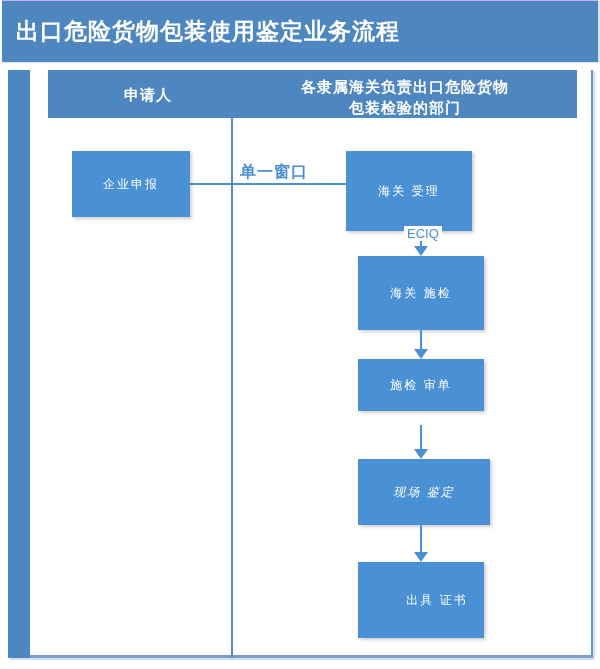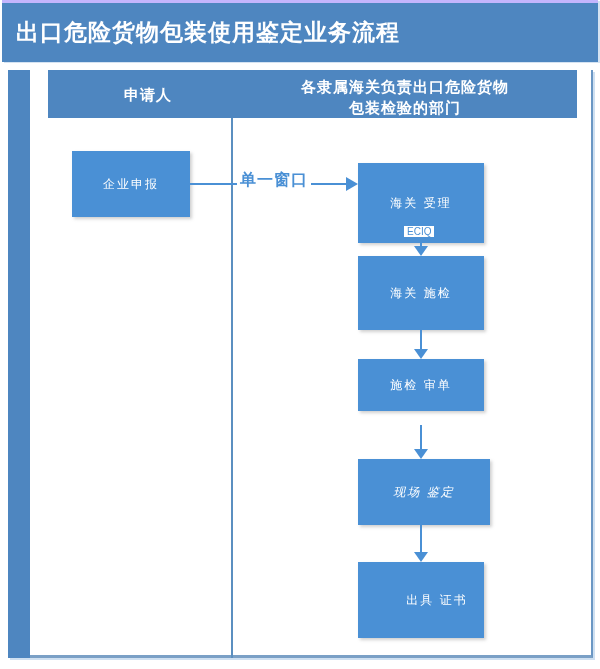--- a/index.html
+++ b/index.html
@@ -13,21 +13,21 @@
     height: 669px;
     background: #ffffff;
     overflow: hidden;
   }
   
   .title-band {
     position: absolute;
     left: 2px; top: 0;
     width: 596px; height: 62px;
     background: #4e86c0;
-    border-top: 3px solid #c4b5fd;
+    border-top: 1px solid #c4b5fd;
     display: flex;
     align-items: center;
     box-shadow: 2px 1px 0 #d5e3f2;
   }
   .title-band h1 {
     color: #ffffff;
     font-size: 23px;
     font-weight: bold;
     padding-left: 14px;
     letter-spacing: 1px;
@@ -77,21 +77,21 @@
     color: #ffffff;
     font-size: 12px;
     letter-spacing: 2px;
     display: flex;
     align-items: center;
     justify-content: center;
     box-shadow: 2px 2px 3px rgba(150,150,150,0.45);
     text-align: center;
   }
   .node.start  { left: 72px;  top: 151px; width: 118px; height: 66px; }
-  .node.step0  { left: 358px; top: 151px; width: 126px; height: 80px; margin-top: 12px; }
+  .node.step0  { left: 346px; top: 151px; width: 126px; height: 80px; }
   .node.step1  { left: 358px; top: 256px; width: 126px; height: 74px; }
   .node.step2  { left: 358px; top: 359px; width: 126px; height: 52px; }
   .node.step3  { left: 358px; top: 459px; width: 132px; height: 66px; font-style: italic; }
   .node.step4  { left: 358px; top: 562px; width: 126px; height: 76px; padding-left: 32px; }
   
   .h-line {
     position: absolute;
     left: 190px; top: 183px;
     width: 158px; height: 2px;
     background: #4a90d5;
@@ -128,28 +128,28 @@
   .arrow-down.d { top: 552px; }
   
   .conn-label {
     position: absolute;
     color: #4a90d5;
     background: #ffffff;
     padding: 0 3px;
     white-space: nowrap;
   }
   .conn-label.single-window {
-    left: 237px; top: 170px;
+    left: 237px; top: 162px;
     font-size: 16px;
     font-weight: bold;
     letter-spacing: 1px;
   }
   .conn-label.eciq {
     left: 404px; top: 226px;
-    font-size: 10px;
+    font-size: 13px;
   }
 </style>
 </head>
 <body>
 
 <div class="page">
 
   <div class="title-band">
     <h1>出口危险货物包装使用鉴定业务流程</h1>
   </div>

